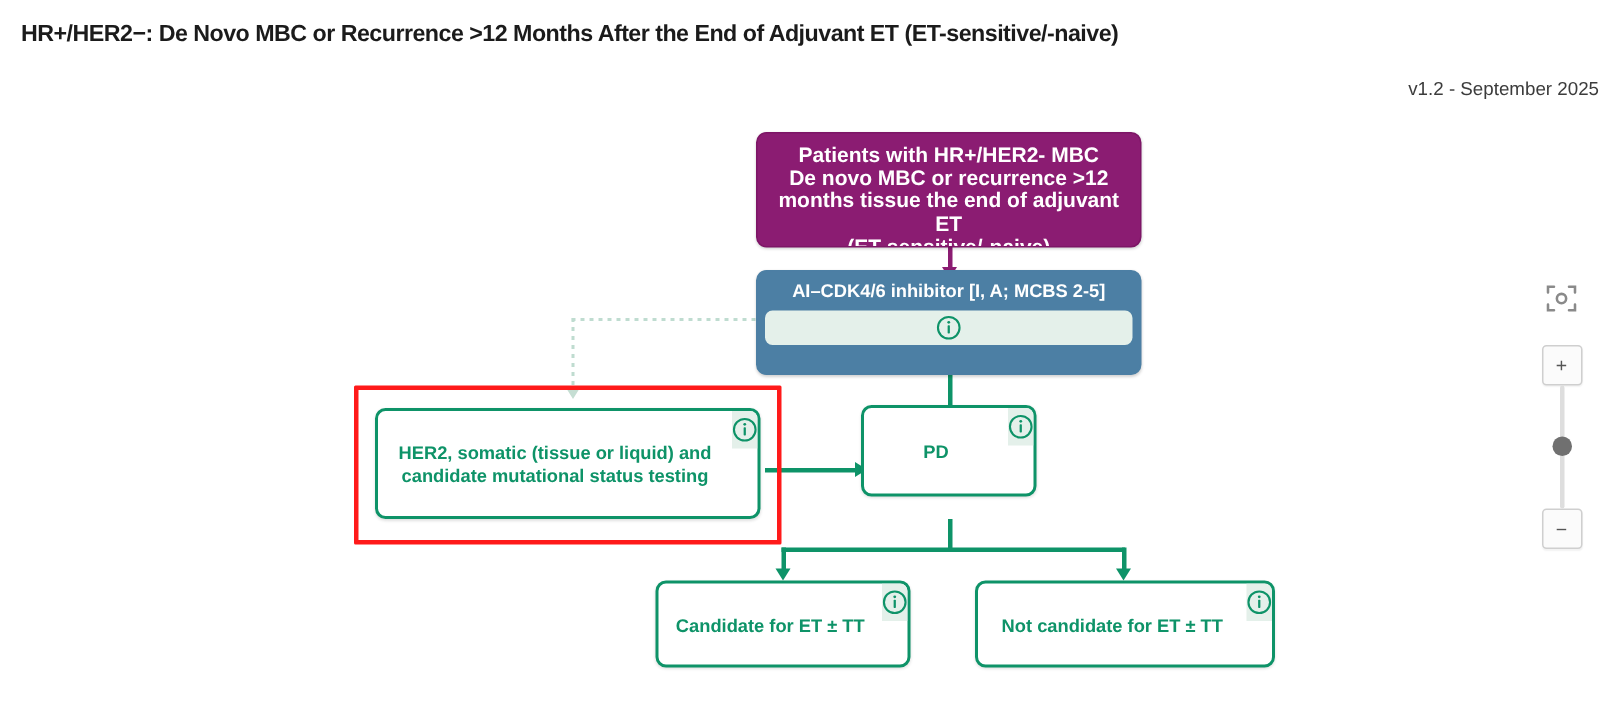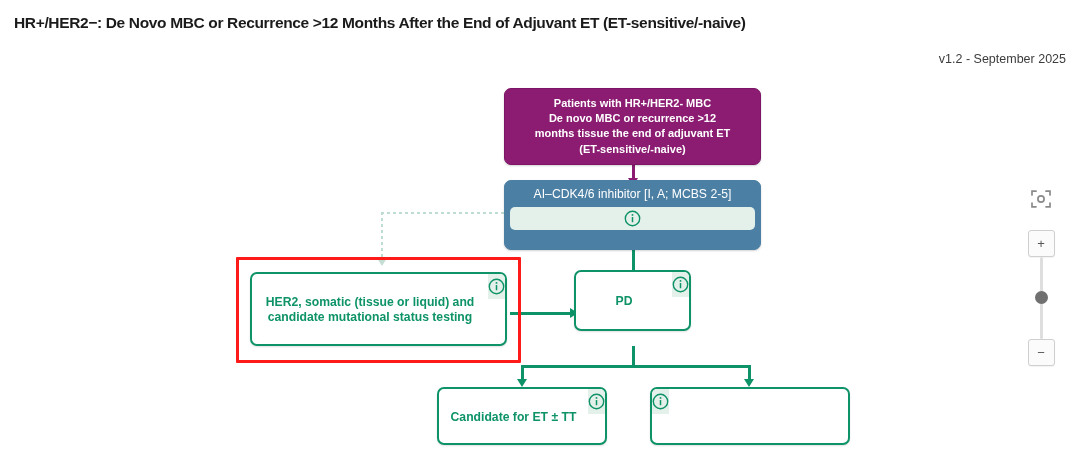--- a/index.html
+++ b/index.html
@@ -28,31 +28,31 @@
   .canvas { position: absolute; left: 0; top: 72px; width: 1080px; height: 399px; }
 
   
   .node { position: absolute; border-radius: 7px; overflow: hidden; }
 
   .node-purple {
     background: #8B1C72; border: 1.5px solid #7d1566;
     box-shadow: 0 1px 2px rgba(0,0,0,.18);
   }
   .node-purple .node-head {
-    color: #ffffff; font-weight: bold; font-size: 11px;
+    color: #ffffff; font-weight: bold; font-size: 14px;
     line-height: 15.2px; text-align: center;
     padding: 7px 8px 8px 8px;
   }
 
   .node-blue {
     background: #4C7FA4; border: 1.5px solid #4C7FA4;
     box-shadow: 0 1px 2px rgba(0,0,0,.18);
   }
   .node-blue .node-head {
-    color: #ffffff; font-weight: normal; font-size: 12.2px;
+    color: #ffffff; font-weight: bold; font-size: 12.2px;
     line-height: 15px; text-align: center; padding: 6px 7px 5px 7px;
   }
   .node-blue .node-info {
     background: #E4F0EA; border-radius: 5px;
     margin: 0 5px 5px 5px; height: 23px;
     display: flex; align-items: center; justify-content: center;
   }
 
   .node-green {
     background: #ffffff; border: 2.2px solid #0E9368;
@@ -233,20 +233,23 @@
       <div class="node-info">
         <svg class="info-ico" width="17" height="17" viewBox="0 0 17 17">
           <circle cx="8.5" cy="8.5" r="7.2" fill="none" stroke="#0E9368" stroke-width="1.4"></circle>
           <circle cx="8.5" cy="4.9" r="0.95" fill="#0E9368"></circle>
           <rect x="7.75" y="6.9" width="1.5" height="5.4" rx="0.5" fill="#0E9368"></rect>
         </svg>
       </div>
     </div>
 
     <div class="node node-green" style="left:650px; top:315px; width:200px; height:58px;">
+      <div class="node-head">
+        <div>Not candidate for ET ± TT</div>
+      </div>
       <div class="node-info">
         <svg class="info-ico" width="17" height="17" viewBox="0 0 17 17">
           <circle cx="8.5" cy="8.5" r="7.2" fill="none" stroke="#0E9368" stroke-width="1.4"></circle>
           <circle cx="8.5" cy="4.9" r="0.95" fill="#0E9368"></circle>
           <rect x="7.75" y="6.9" width="1.5" height="5.4" rx="0.5" fill="#0E9368"></rect>
         </svg>
       </div>
     </div>
 
   </div>

